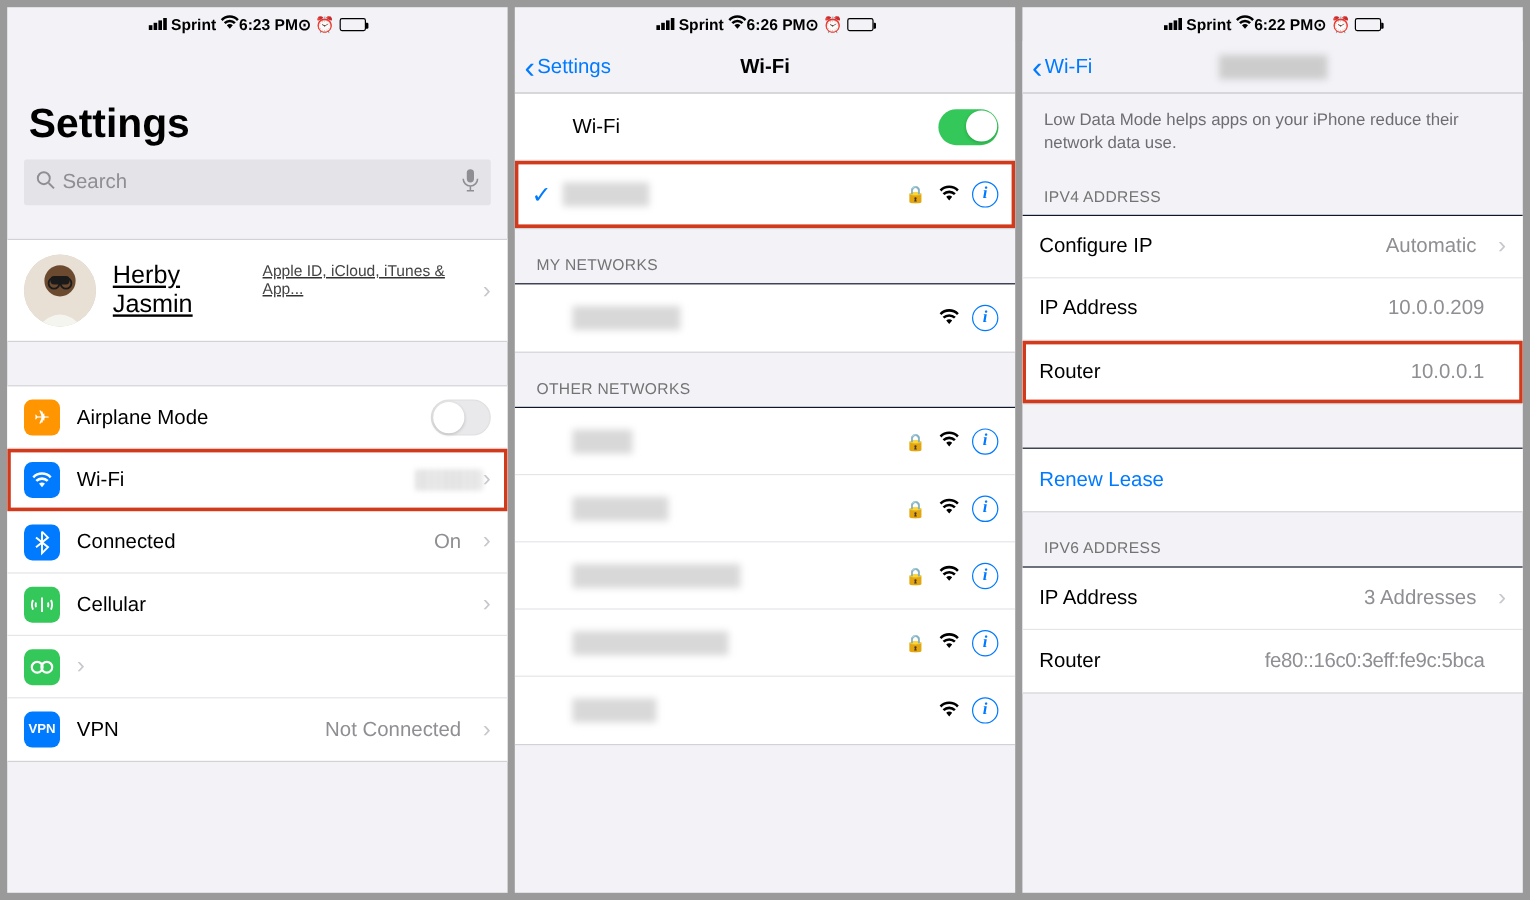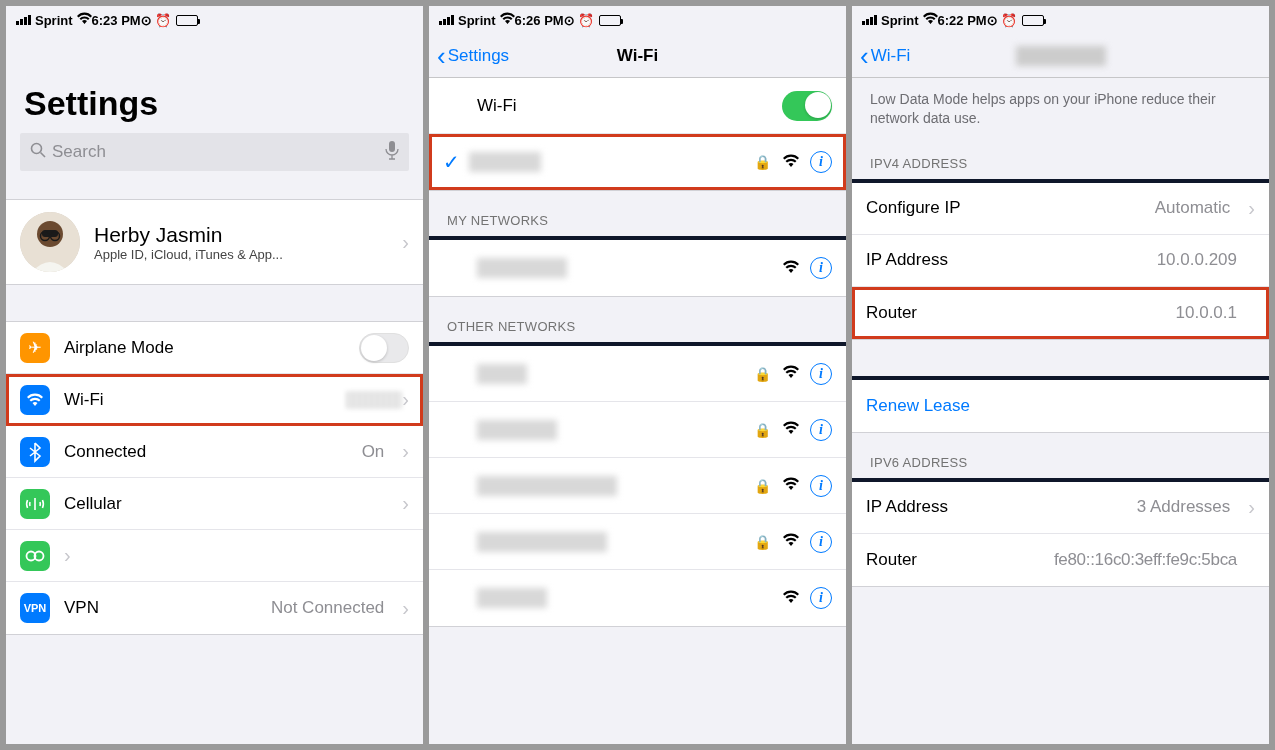--- a/index.html
+++ b/index.html
@@ -1,18 +1,18 @@
 <!DOCTYPE html>
 <html><head>
 <meta charset="utf-8">
 <style>
 * { box-sizing: border-box; margin: 0; padding: 0; font-family: -apple-system, "Helvetica Neue", Helvetica, Arial, sans-serif; }
 body { background: #9a9a9a; display: flex; gap: 6px; padding: 6px; width: 1275px; height: 750px; }
 .phone { background: #f2f2f7; width: 419px; height: 738px; overflow: hidden; position: relative; }
-.status-bar { height: 28px; display: flex; align-items: center; justify-content: flex-start; padding: 0 10px; font-size: 13px; font-weight: 600; }
+.status-bar { height: 28px; display: flex; align-items: center; justify-content: center; padding: 0 10px; font-size: 13px; font-weight: 600; }
 .status-left, .status-right { display: flex; align-items: center; gap: 4px; }
 .status-center { font-size: 13px; font-weight: 600; }
 .sig-bars { display: inline-flex; align-items: flex-end; gap: 1px; }
 .sig-bars span { width: 3px; background:#000; display:inline-block;}
 .sig-bars span:nth-child(1){height:4px}.sig-bars span:nth-child(2){height:6px}.sig-bars span:nth-child(3){height:8px}.sig-bars span:nth-child(4){height:10px}
 .batt { width:22px; height:11px; border:1px solid #000; border-radius:2px; position:relative; }
 .batt::after{content:"";position:absolute;right:-3px;top:3px;width:2px;height:5px;background:#000;border-radius:0 1px 1px 0;}
 .batt-fill{background:#000;height:100%;width:45%;}
 
 
@@ -23,37 +23,37 @@
 .group { background:#fff; border-top:1px solid #d1d1d6; border-bottom:1px solid #d1d1d6; margin-bottom:36px; }
 .row { display:flex; align-items:center; min-height:52px; padding:0 14px; border-bottom:0.5px solid #e5e5ea; font-size:17px; position:relative; }
 .row:last-child { border-bottom:none; }
 .row .rlabel { flex:1; color:#000; }
 .row .rvalue { color:#8e8e93; font-size:17px; margin-right:18px;}
 .row .chev { color:#c7c7cc; font-size:20px; }
 .icon-box { width:30px; height:30px; border-radius:7px; margin-right:14px; display:flex; align-items:center; justify-content:center; color:#fff; font-size:16px; }
 .profile-row { min-height:84px; }
 .avatar { width:60px; height:60px; border-radius:50%; background:#d8cfc4; margin-right:14px; display:flex; align-items:center; justify-content:center; overflow:hidden; }
 .avatar svg { width:60px; height:60px; }
-.profile-text { display:flex; flex-direction:column; flex:1; }
+.profile-text { display:flex; flex:1;text-decoration:underline; }
 .profile-name { font-size:21px; }
 .profile-sub { font-size:13px; color:#444; }
 .toggle-off { width:50px; height:30px; background:#e9e9eb; border-radius:30px; position:relative; border:1px solid #e0e0e0;}
 .toggle-off::after{content:"";position:absolute;left:1px;top:1px;width:26px;height:26px;background:#fff;border-radius:50%;box-shadow:0 1px 3px rgba(0,0,0,.2);}
 .toggle-on { width:50px; height:30px; background:#34c759; border-radius:30px; position:relative;}
 .toggle-on::after{content:"";position:absolute;right:1px;top:1px;width:26px;height:26px;background:#fff;border-radius:50%;box-shadow:0 1px 3px rgba(0,0,0,.2);}
 .blur-val { width:56px; height:18px; background: repeating-linear-gradient(90deg,#ddd,#ddd 3px,#eee 3px,#eee 6px); filter: blur(2px); border-radius:2px; }
 .highlight { outline: 3px solid #d13b1c; outline-offset:-3px; }
 
 
 .nav { height:44px; display:flex; align-items:center; justify-content:center; position:relative; background:#f2f2f7; border-bottom:0.5px solid #c6c6c8;}
 .nav-title { font-size:17px; font-weight:600; }
 .nav-back { position:absolute; left:8px; color:#007aff; font-size:17px; display:flex; align-items:center; }
 .nav-back .chev-l { font-size:26px; font-weight:400; margin-right:2px; line-height:1;}
 .section-header { font-size:13px; color:#737373; padding: 22px 18px 8px; text-transform:uppercase; letter-spacing:0.3px;}
-.section-body { background:#fff; border-top:4px solid #0f172a; border-bottom:1px solid #d1d1d6; }
+.section-body { background:#fff; border-top:1px solid #0f172a; border-bottom:1px solid #d1d1d6; }
 .wifi-row .check { color:#007aff; width:26px; font-size:20px; }
 .wifi-row .padlock { font-size:14px; margin-right:10px;}
 .wifi-row .wfi { font-size:18px; margin-right:10px;}
 .info-circle { width:22px; height:22px; border:1.6px solid #007aff; border-radius:50%; display:flex; align-items:center; justify-content:center; color:#007aff; font-family: Georgia, serif; font-style:italic; font-size:14px; font-weight:600;}
 .blur-name { height:20px; background:#d8d8d8; filter:blur(3px); }
 .wrow-pad { padding-left:48px !important; }
 .s2 .section-body .row { min-height:56px; }
 
 
 .s3 .desc { font-size:14px; color:#6d6d72; padding:12px 18px 6px; line-height:1.35;}

